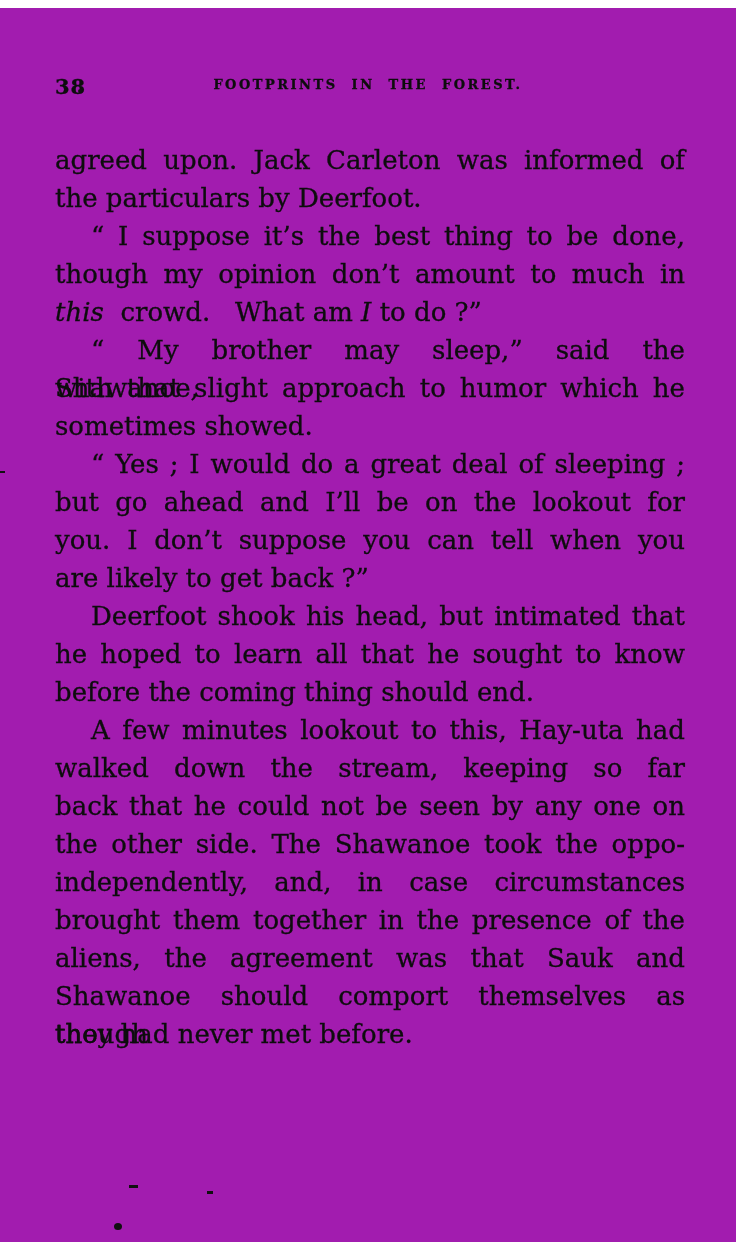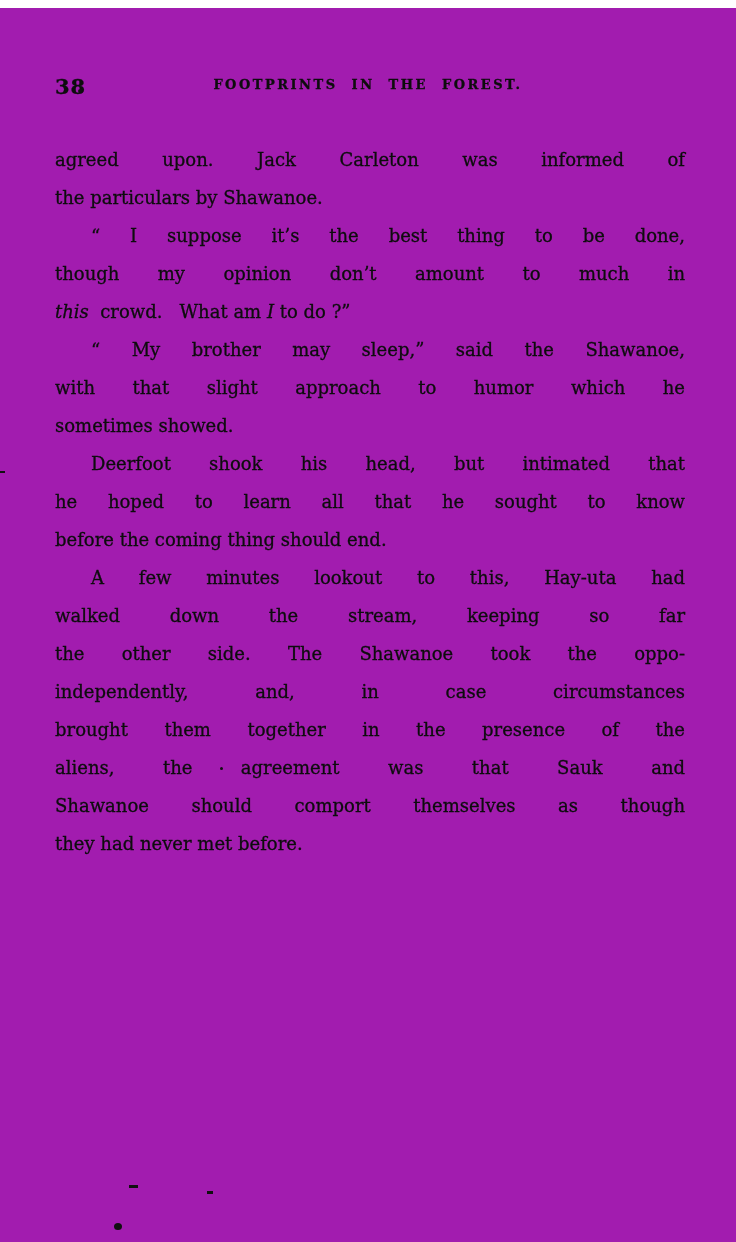--- a/index.html
+++ b/index.html
@@ -21,66 +21,73 @@
     position:absolute; left:0; right:0; top:69px;
     text-align:center;
     font-size:13px; font-weight:700;
     letter-spacing:2.5px; word-spacing:7px;
   }
   .body-text {
     position:absolute; left:55px; top:133px; width:630px;
   }
   .line {
     height:38px; line-height:38px;
-    font-size:18px;
+    font-size:26px;
     white-space:pre-wrap;
   }
   .j { text-align:justify; text-align-last:justify; white-space:normal; }
   .indent { text-indent:36px; }
   .it { font-style:italic; }
   .speck { position:absolute; background:#101010; }
   .round { border-radius:50%; }
 </style>
 </head>
 <body>
 
 <div class="page">
 
   <div class="pagenum">38</div>
   <div class="running-title">FOOTPRINTS IN THE FOREST.</div>
 
   <div class="body-text">
 
     <div class="para">
       <div class="line j">agreed upon.  Jack Carleton was informed of</div>
-      <div class="line">the particulars by Shawanoe.</div>
+      <div class="line">the particulars by Deerfoot.</div>
     </div>
 
     <div class="para">
       <div class="line j indent">“ I suppose it’s the best thing to be done,</div>
       <div class="line j">though my opinion don’t amount to much in</div>
       <div class="line"><span class="it">this</span><span>  crowd.   What am </span><span class="it">I</span><span> to do ?”</span></div>
     </div>
 
     <div class="para">
       <div class="line j indent">“ My brother may sleep,” said the Shawanoe,</div>
       <div class="line j">with that slight approach to humor which he</div>
       <div class="line">sometimes showed.</div>
     </div>
 
+    <div class="para">
+      <div class="line j indent">“ Yes ; I would do a great deal of sleeping ;</div>
+      <div class="line j">but go ahead and I’ll be on the lookout for</div>
+      <div class="line j">you.  I don’t suppose you can tell when you</div>
+      <div class="line">are likely to get back ?”</div>
+    </div>
 
     <div class="para">
       <div class="line j indent">Deerfoot shook his head, but intimated that</div>
       <div class="line j">he hoped to learn all that he sought to know</div>
       <div class="line">before the coming thing should end.</div>
     </div>
 
     <div class="para">
       <div class="line j indent">A few minutes lookout to this, Hay-uta had</div>
       <div class="line j">walked down the stream, keeping so far</div>
+      <div class="line j">back that he could not be seen by any one on</div>
       <div class="line j">the other side.  The Shawanoe took the oppo-</div>
       <div class="line j">independently, and, in case circumstances</div>
       <div class="line j">brought them together in the presence of the</div>
       <div class="line j">aliens, the agreement was that Sauk and</div>
       <div class="line j">Shawanoe should comport themselves as though</div>
       <div class="line">they had never met before.</div>
     </div>
 
   </div>
 

